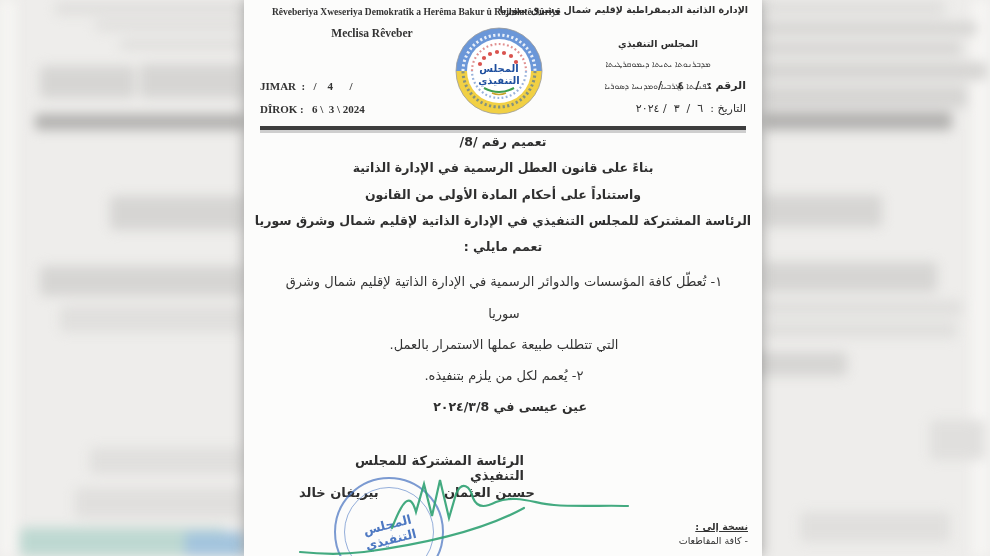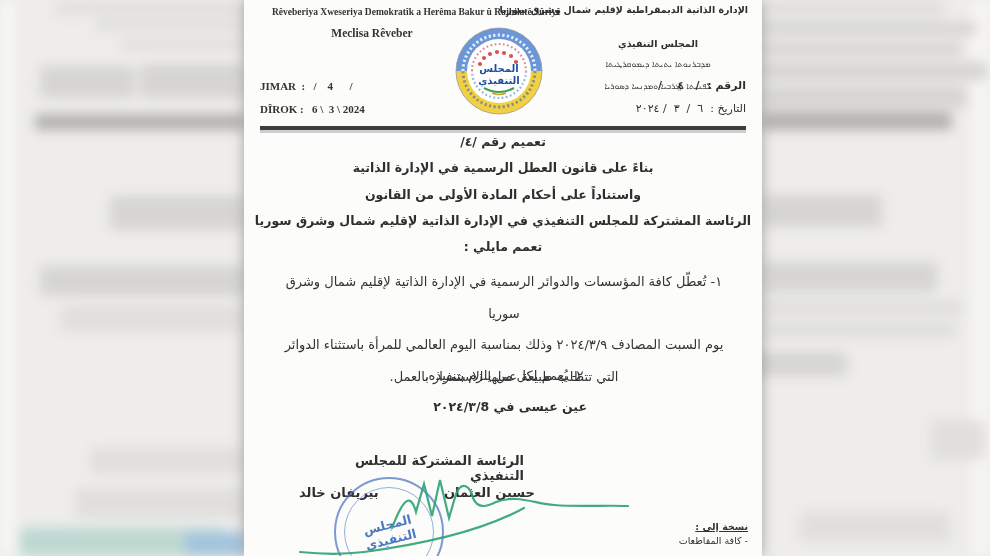--- a/index.html
+++ b/index.html
@@ -115,29 +115,28 @@
       <path d="M38,67 q7,3 14,0" fill="none" stroke="#c9a227" stroke-width="1.6"></path>
     </svg>
 
     <div class="abs ltr-serif pre" style="left:16px;top:80px;font-size:11px">JIMAR  :   /    4      /</div>
     <div class="abs ltr-serif pre" style="left:16px;top:103px;font-size:11px">DÎROK :   6 \  3 \ 2024</div>
     <div class="abs rtl pre" style="right:16px;top:79px;font-size:11px;font-weight:bold">الرقم :  /   ٤    /</div>
     <div class="abs rtl pre" style="right:16px;top:102px;font-size:11px;font-weight:normal">التاريخ :  ٦  /  ٣  / ٢٠٢٤</div>
 
     <div class="abs rule" style="left:16px;right:16px;top:126px"></div>
 
-    <div class="abs ctr rtl" style="top:134px">تعميم رقم /٤/</div>
+    <div class="abs ctr rtl" style="top:134px">تعميم رقم /8/</div>
     <div class="abs ctr rtl" style="top:160px">بناءً على قانون العطل الرسمية في الإدارة الذاتية</div>
     <div class="abs ctr rtl" style="top:187px">واستناداً على أحكام المادة الأولى من القانون</div>
     <div class="abs ctr rtl" style="top:239px">تعمم مايلي :</div>
     <div class="abs ctr rtl" style="top:213px">الرئاسة المشتركة للمجلس التنفيذي في الإدارة الذاتية لإقليم شمال وشرق سوريا</div>
 
     <div class="abs rtl para" style="left:24px;right:22px;top:266px">
       <div>١- تُعطّل كافة المؤسسات والدوائر الرسمية في الإدارة الذاتية لإقليم شمال وشرق سوريا</div>
-      <div>يوم السبت المصادف ٢٠٢٤/٣/٩  وذلك بمناسبة اليوم العالمي للمرأة باستثناء الدوائر</div>
       <div>التي تتطلب طبيعة عملها الاستمرار بالعمل.</div>
     </div>
     <div class="abs rtl para" style="left:24px;right:22px;top:360px">٢- يُعمم لكل من يلزم بتنفيذه.</div>
 
     <div class="abs rtl" style="right:175px;top:399px;font-size:12.5px;font-weight:bold">عين عيسى في ٢٠٢٤/٣/8</div>
 
     <div class="abs rtl" style="left:55px;top:453px;width:225px;text-align:right;font-size:13px;font-weight:bold">الرئاسة المشتركة للمجلس التنفيذي</div>
     <div class="abs rtl" style="left:55px;top:485px;font-size:13px;font-weight:bold">بيريفان خالد</div>
     <div class="abs rtl" style="left:200px;top:485px;font-size:13px;font-weight:bold">حسين العثمان</div>
 

